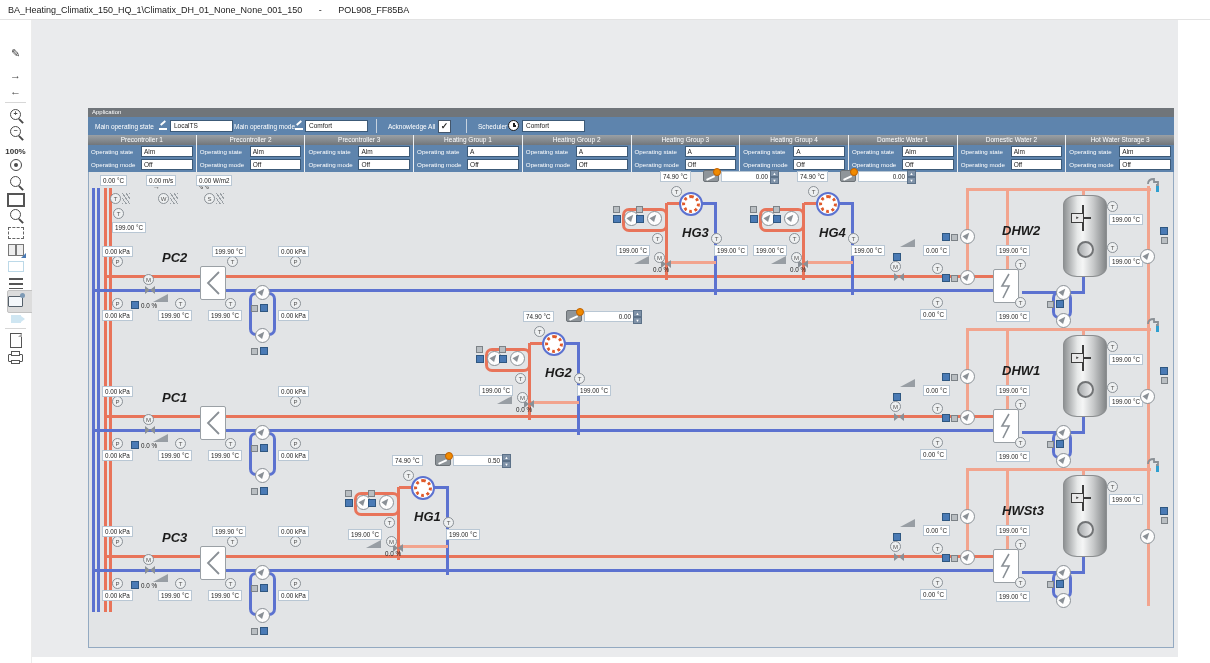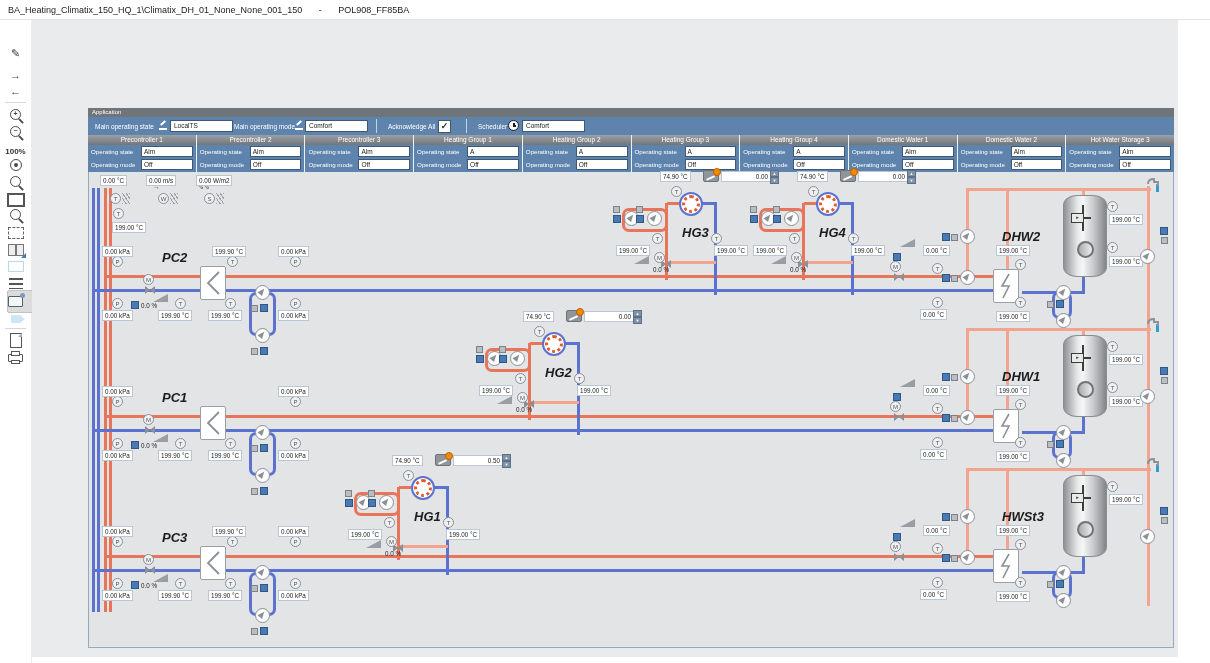--- a/index.html
+++ b/index.html
@@ -145,21 +145,21 @@
   .d-t3c{left:102px;top:78px}
   .d-t4c{left:102px;top:112px}.d-t4b{left:90px;top:124px}
   .d-vs{left:136px;top:3px;width:3px;height:89px}
   .d-pu1{left:130px;top:44px}.d-pu2{left:130px;top:85px}
   .d-ibp1{left:112px;top:48px}.d-igp1{left:121px;top:49px}
   .d-ibp2{left:112px;top:89px}.d-igp2{left:121px;top:90px}
   .d-hx{left:163px;top:84px}
   .d-ht{left:176px;top:3px;width:3px;height:81px}
   .d-hh{left:136px;top:3px;width:185px;height:3px}
   .d-t5c{left:185px;top:74px}.d-t5b{left:166px;top:60px}
-  .d-lb{left:172px;top:44px}
+  .d-lb{left:172px;top:38px}
   .d-t6c{left:185px;top:112px}.d-t6b{left:166px;top:126px}
   .d-tkstub{left:252px;top:4px;width:3px;height:8px}
   .d-tk{left:233px;top:10px}
   .d-hv{left:252px;top:20px}.d-hh2{left:245px;top:32px}.d-hb{left:241px;top:28px}
   .d-po{left:247px;top:56px}
   .d-t7c{left:277px;top:16px}.d-t7b{left:279px;top:29px}
   .d-t8c{left:277px;top:57px}.d-t8b{left:279px;top:71px}
   .d-bv{left:252px;top:88px;width:3px;height:20px}
   .d-bh{left:192px;top:106px;width:63px;height:3px}
   .d-lp{left:222px;top:106px;width:14px;height:22px}

